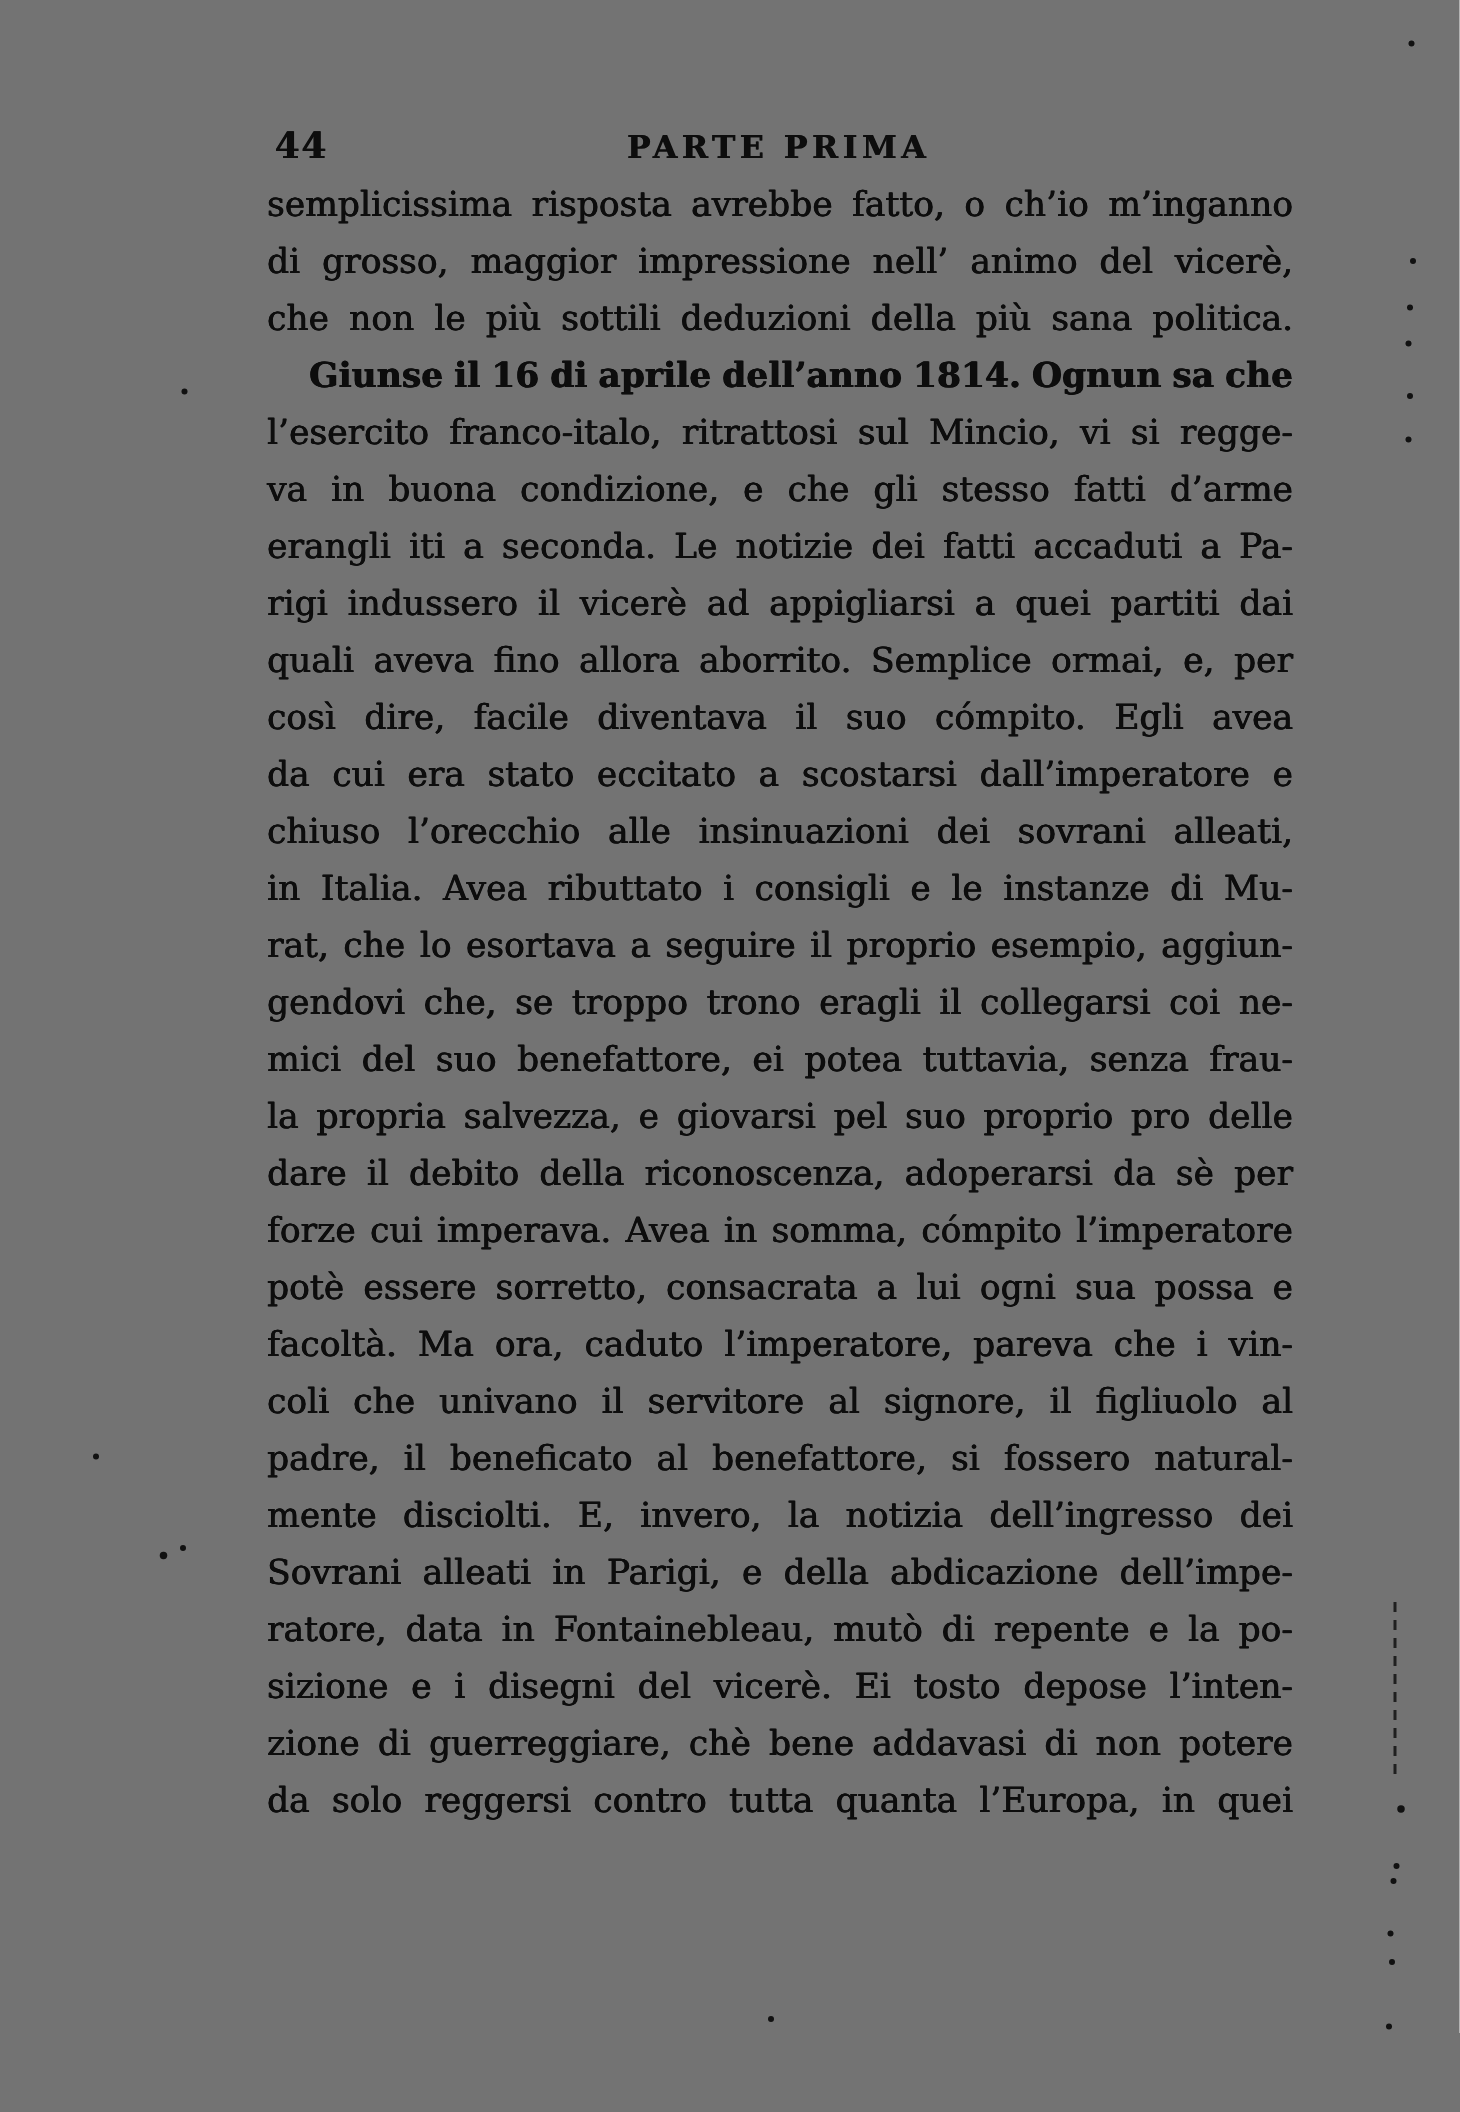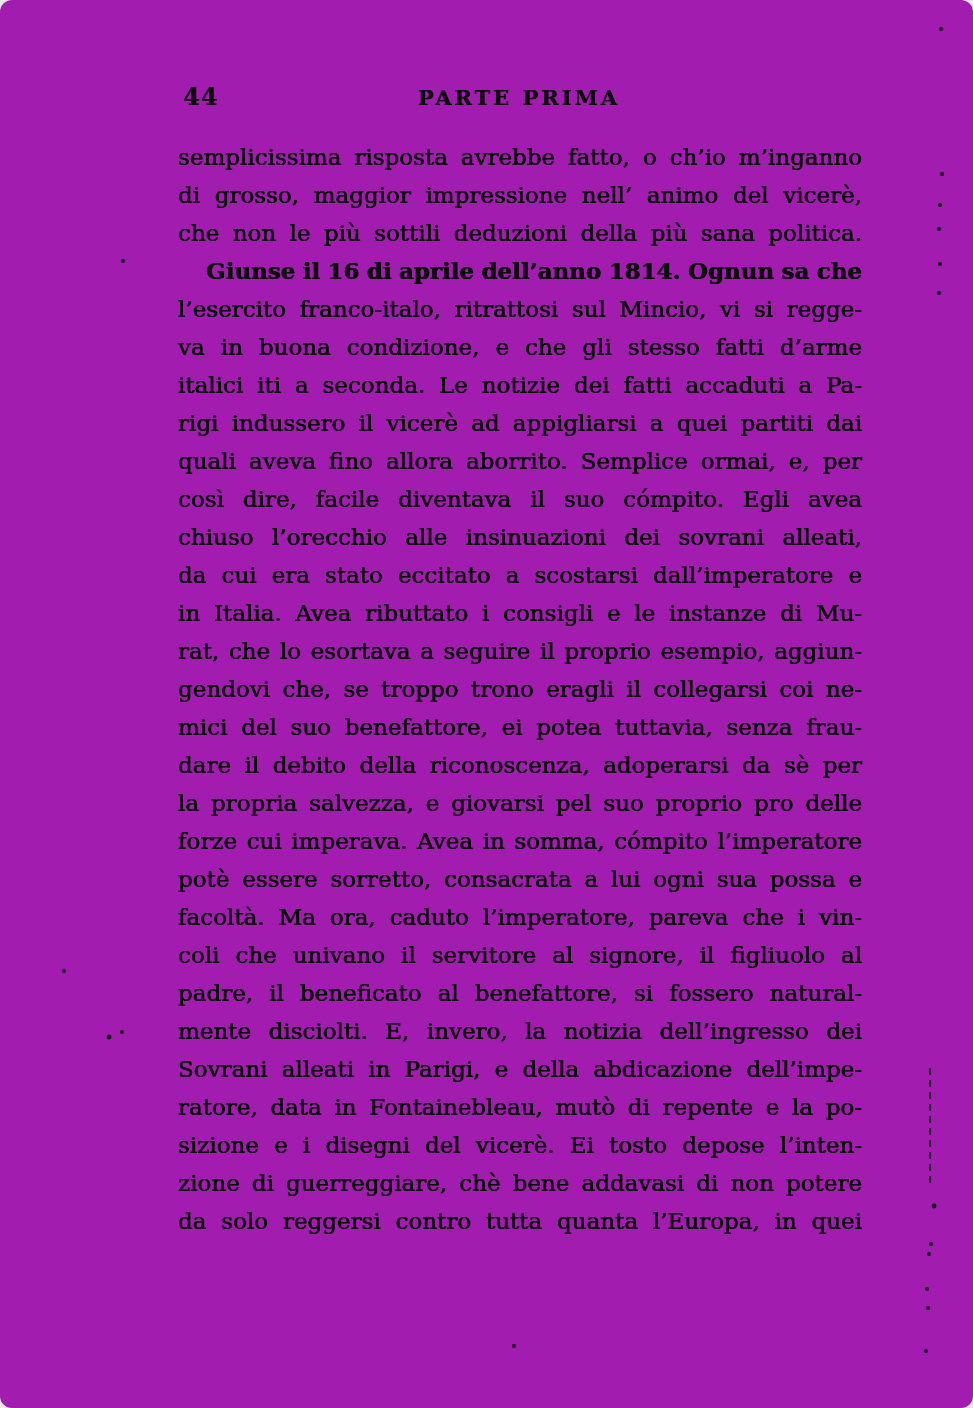--- a/index.html
+++ b/index.html
@@ -25,21 +25,21 @@
     left:320px; top:85px;
     width:300px;
     text-align:right;
     font-size:21px;
     font-weight:bold;
     letter-spacing:3px;
     text-shadow:0.4px 0 currentColor;
   }
   .text-block {
     position:absolute;
-    left:178px; top:138px;
+    left:178px; top:118px;
     width:684px;
   }
   .line {
     font-size:23px;
     line-height:38px;
     height:38px;
     text-align:justify;
     text-align-last:justify;
     word-spacing:-1px;
     white-space:nowrap;
@@ -74,43 +74,43 @@
     position:absolute;
     left:929px; top:1068px;
     width:2px; height:120px;
     background:repeating-linear-gradient(to bottom, #111 0 7px, transparent 7px 12px);
     opacity:.85;
   }
 </style>
 </head>
 <body>
 
-<div class="page" style="background: #a21caf; color: rgb(13, 13, 13); border-radius: 12px;">
+<div class="page" style="background: #737373; color: rgb(13, 13, 13);">
   <div class="pagenum">44</div>
   <div class="running-header">PARTE PRIMA</div>
 
   <div class="text-block">
       <div class="line">semplicissima risposta avrebbe fatto, o ch’io m’inganno</div>
       <div class="line">di grosso, maggior impressione nell’ animo del vicerè,</div>
       <div class="line">che non le più sottili deduzioni della più sana politica.</div>
       <div class="line indent">Giunse il 16 di aprile dell’anno 1814. Ognun sa che</div>
       <div class="line">l’esercito franco-italo, ritrattosi sul Mincio, vi si regge-</div>
       <div class="line">va in buona condizione, e che gli stesso fatti d’arme</div>
-      <div class="line">italici iti a seconda. Le notizie dei fatti accaduti a Pa-</div>
+      <div class="line">erangli iti a seconda. Le notizie dei fatti accaduti a Pa-</div>
       <div class="line">rigi indussero il vicerè ad appigliarsi a quei partiti dai</div>
       <div class="line">quali aveva fino allora aborrito. Semplice ormai, e, per</div>
       <div class="line">così dire, facile diventava il suo cómpito. Egli avea</div>
+      <div class="line">da cui era stato eccitato a scostarsi dall’imperatore e</div>
       <div class="line">chiuso l’orecchio alle insinuazioni dei sovrani alleati,</div>
-      <div class="line">da cui era stato eccitato a scostarsi dall’imperatore e</div>
       <div class="line">in Italia. Avea ributtato i consigli e le instanze di Mu-</div>
       <div class="line">rat, che lo esortava a seguire il proprio esempio, aggiun-</div>
       <div class="line">gendovi che, se troppo trono eragli il collegarsi coi ne-</div>
       <div class="line">mici del suo benefattore, ei potea tuttavia, senza frau-</div>
+      <div class="line">la propria salvezza, e giovarsi pel suo proprio pro delle</div>
       <div class="line">dare il debito della riconoscenza, adoperarsi da sè per</div>
-      <div class="line">la propria salvezza, e giovarsi pel suo proprio pro delle</div>
       <div class="line">forze cui imperava. Avea in somma, cómpito l’imperatore</div>
       <div class="line">potè essere sorretto, consacrata a lui ogni sua possa e</div>
       <div class="line">facoltà. Ma ora, caduto l’imperatore, pareva che i vin-</div>
       <div class="line">coli che univano il servitore al signore, il figliuolo al</div>
       <div class="line">padre, il beneficato al benefattore, si fossero natural-</div>
       <div class="line">mente disciolti. E, invero, la notizia dell’ingresso dei</div>
       <div class="line">Sovrani alleati in Parigi, e della abdicazione dell’impe-</div>
       <div class="line">ratore, data in Fontainebleau, mutò di repente e la po-</div>
       <div class="line">sizione e i disegni del vicerè. Ei tosto depose l’inten-</div>
       <div class="line">zione di guerreggiare, chè bene addavasi di non potere</div>

